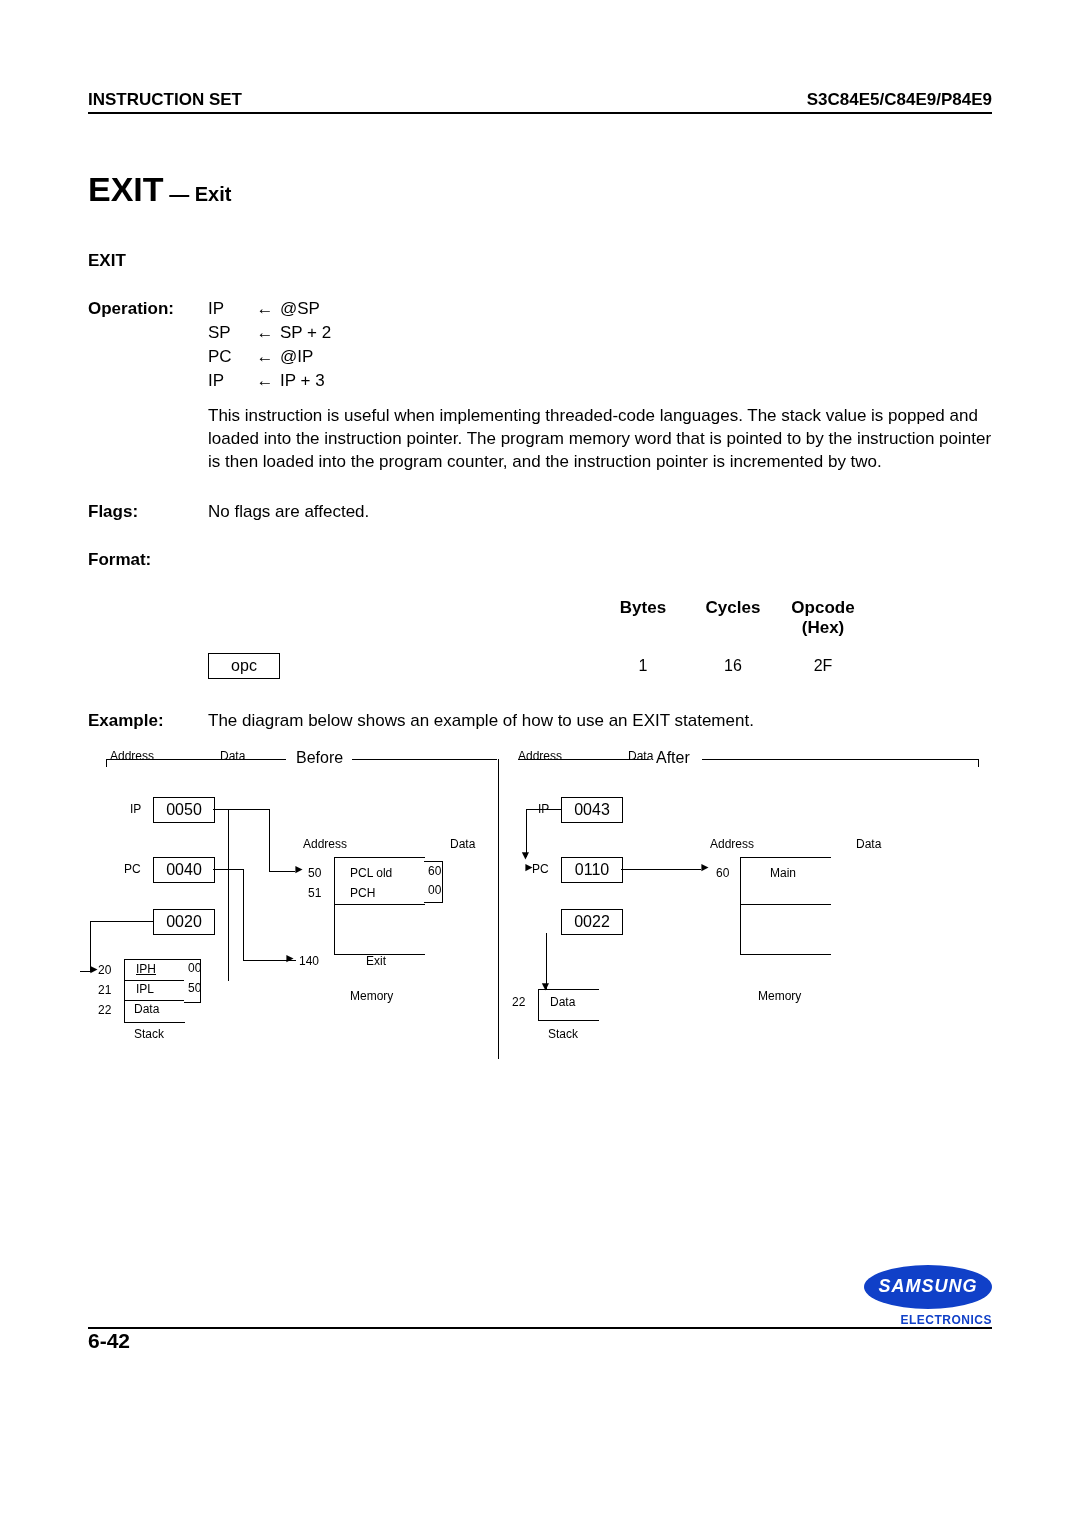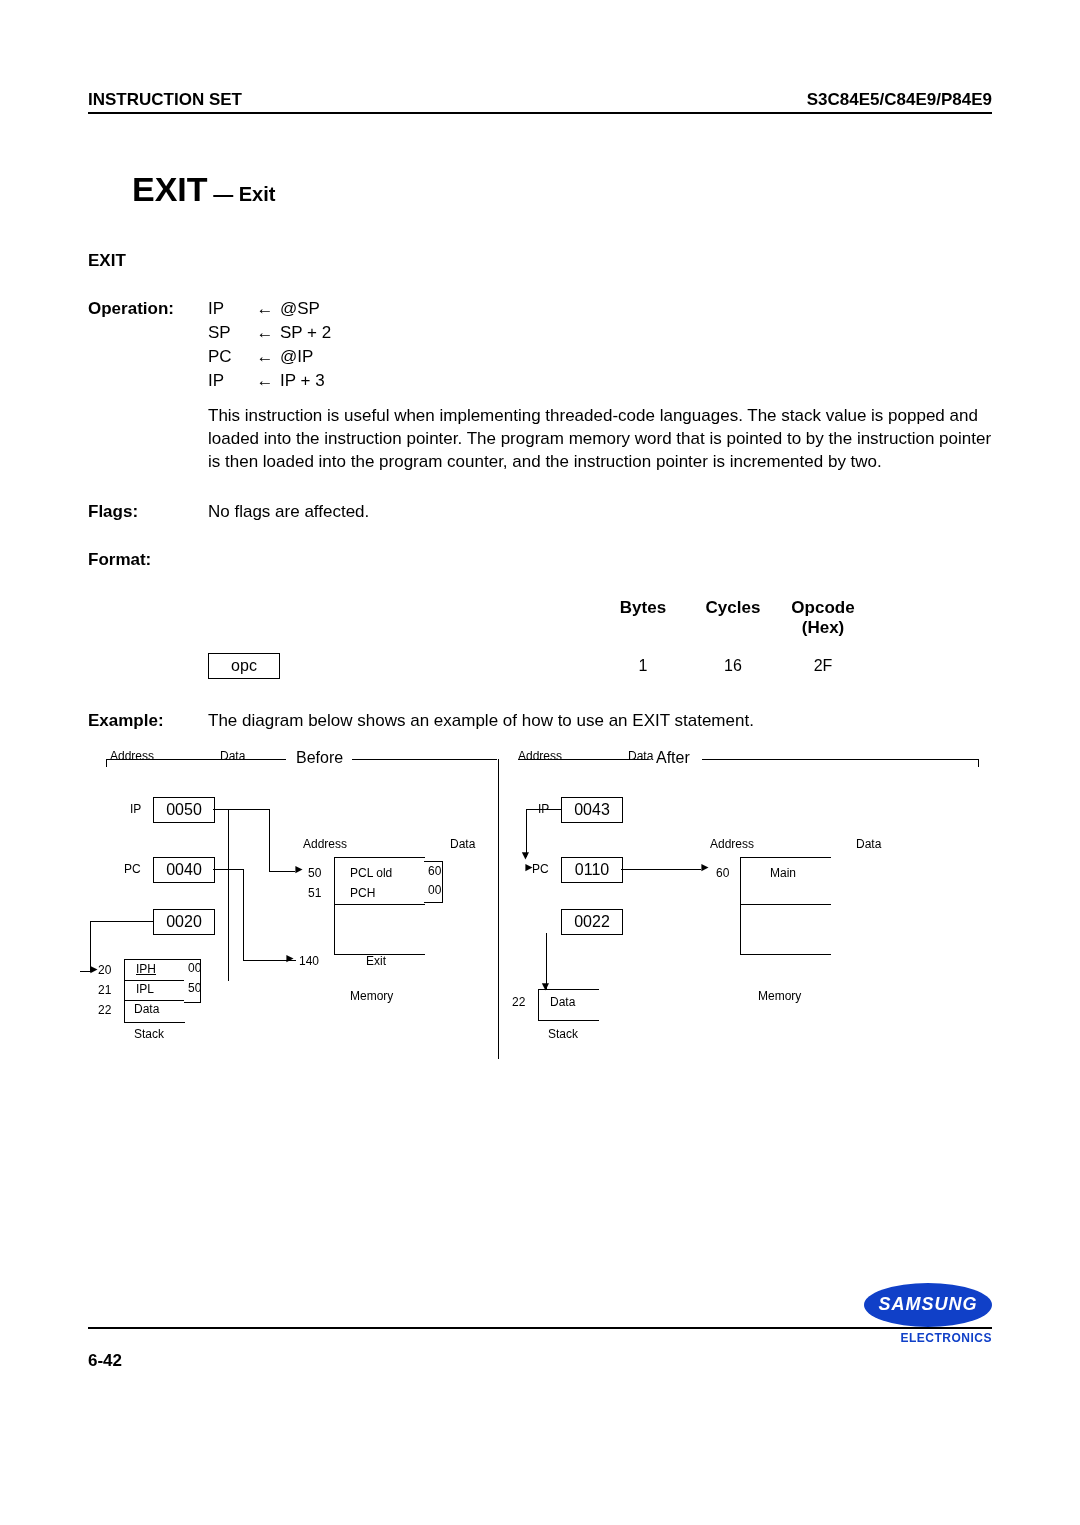--- a/index.html
+++ b/index.html
@@ -23,21 +23,20 @@
   }
   .hr-thick {
     border: none;
     border-bottom: 2px solid #000;
     margin: 0;
   }
   .title {
     margin-top: 56px;
     font-size: 34px;
     font-weight: bold;
-    margin-left: 44px;
   }
   .title .sub {
     font-size: 20px;
     font-weight: bold;
   }
   .mnemonic {
     font-weight: bold;
     font-size: 17px;
     margin-top: 42px;
   }
@@ -138,22 +137,21 @@
     border-bottom: 1px solid #000;
     background: #fff;
   }
   .hline { position: absolute; border-top: 1px solid #000; }
 
   .footer {
     margin-top: 258px;
   }
   .page-num {
     font-weight: bold;
-    font-size: 17px;
-    margin-top: 22px;
+    font-size: 21px;
   }
   .samsung-logo {
     position: absolute;
     right: 88px;
     bottom: 66px;
     text-align: right;
   }
   .samsung-logo .swoosh {
     width: 128px;
     height: 44px;

